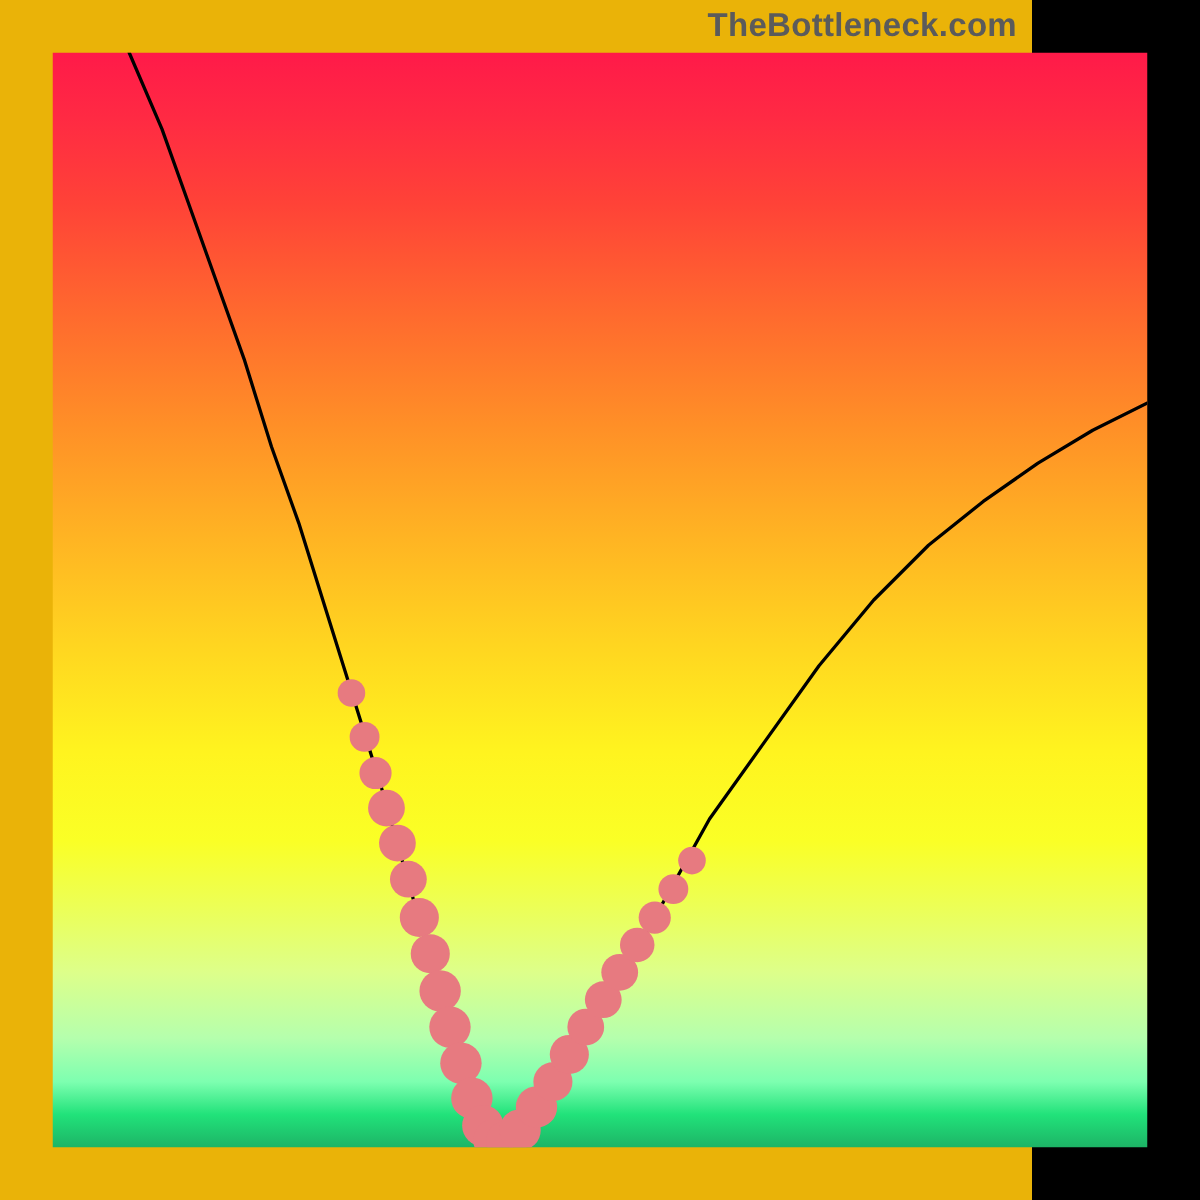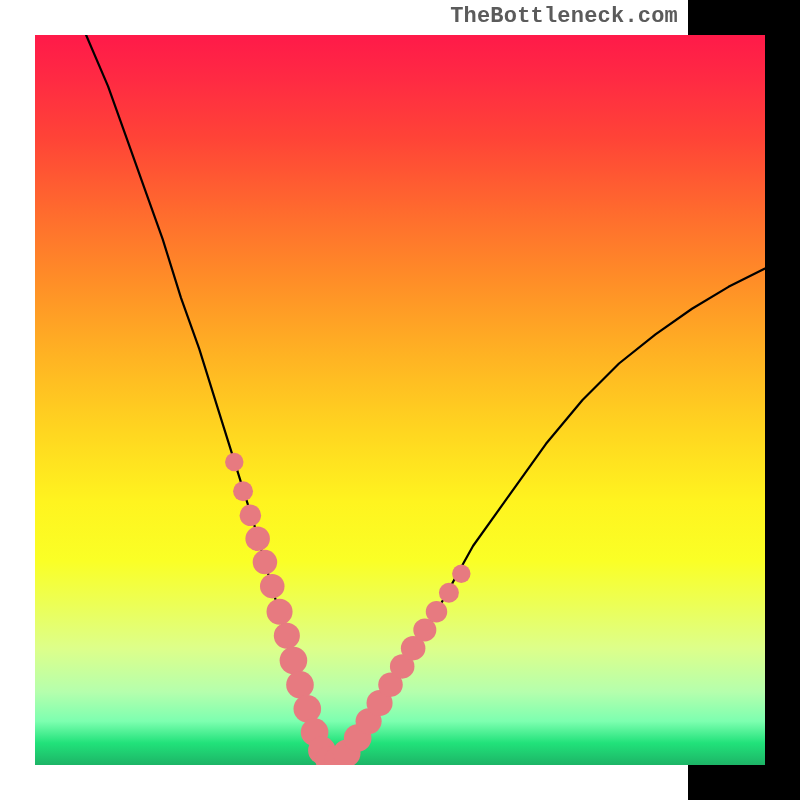--- a/index.html
+++ b/index.html
@@ -8,22 +8,21 @@
     width: 800px;
     height: 800px;
     background: #000;
     font-family: Arial, Helvetica, sans-serif;
     overflow: hidden;
   }
   .frame {
     position: relative;
     width: 688px;
     height: 800px;
-    background: #ffffff;
-    font-family: Liberation Mono, monospace;
+    background: #eab308;
   }
   .watermark {
     position: absolute;
     top: 4px;
     right: 10px;
     color: #5b5b5b;
     font-size: 22px;
     font-weight: 600;
     letter-spacing: 0.2px;
     z-index: 20;

